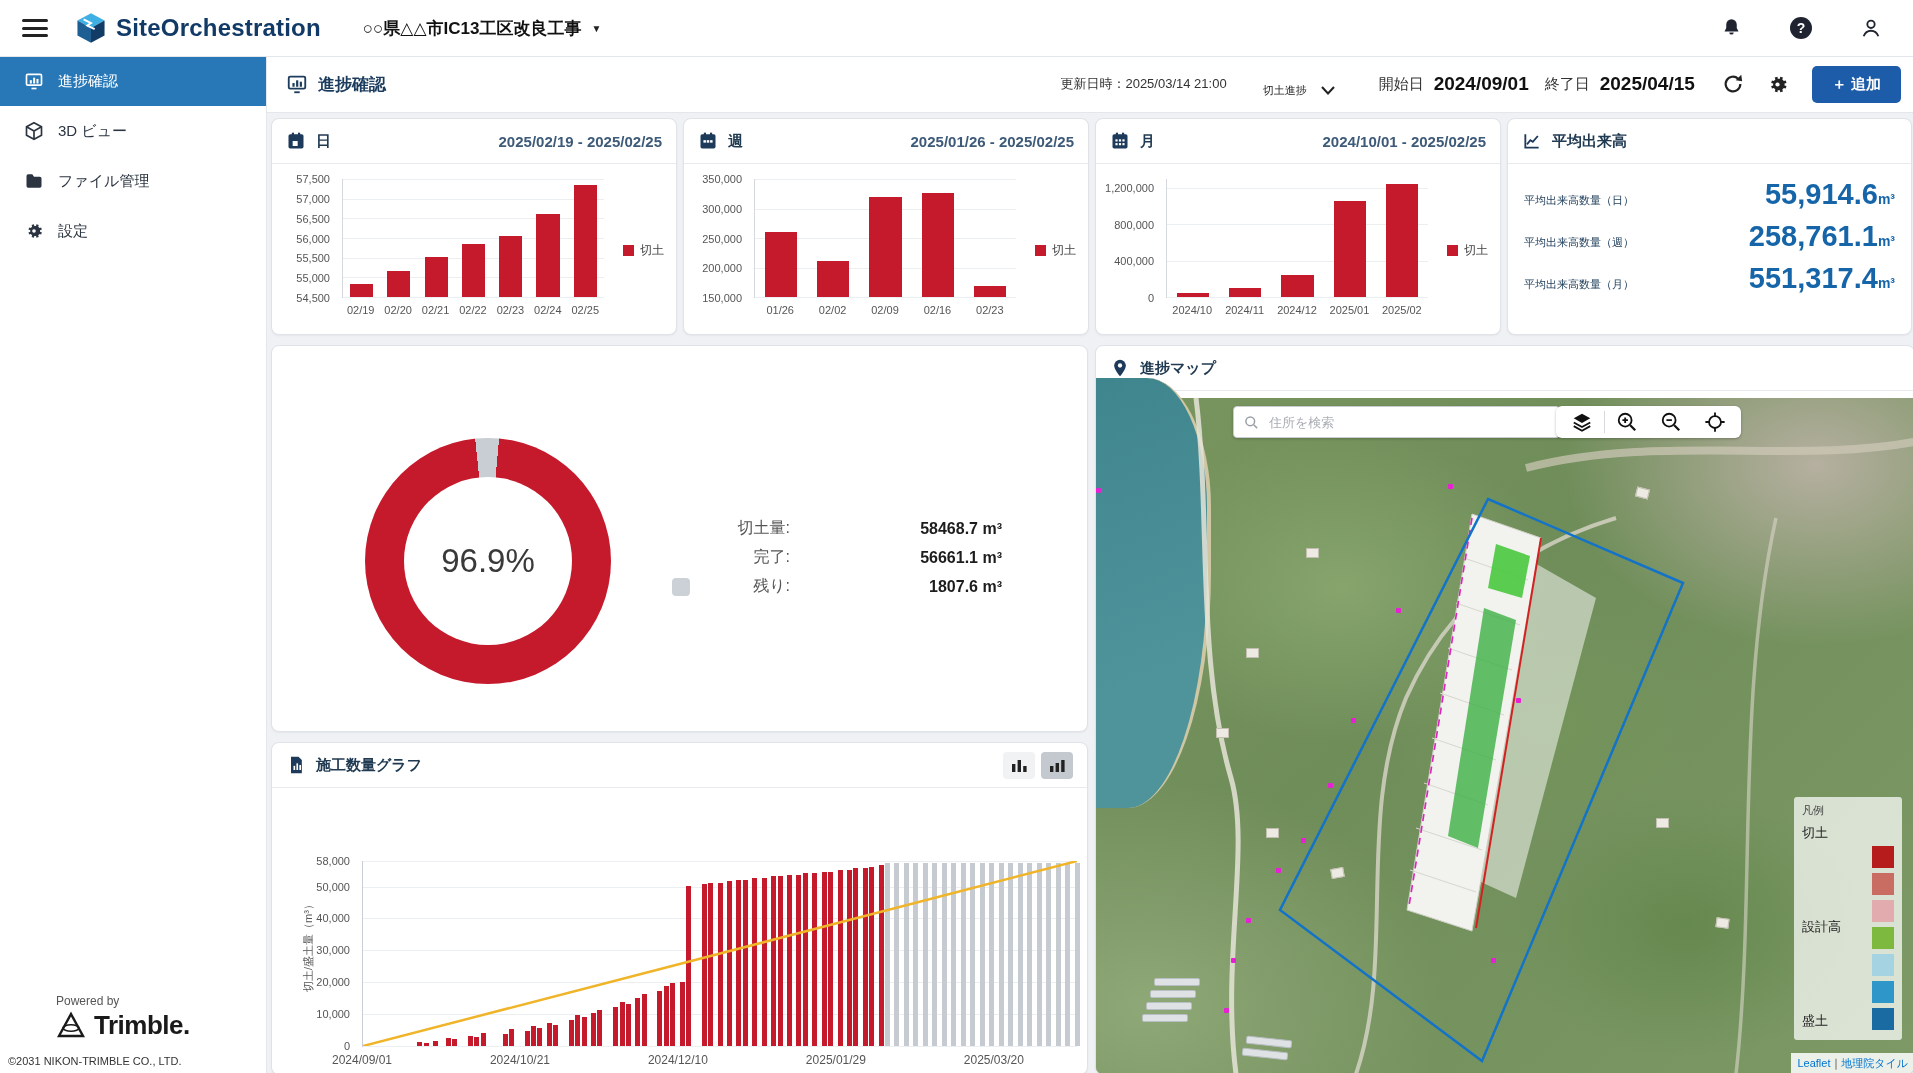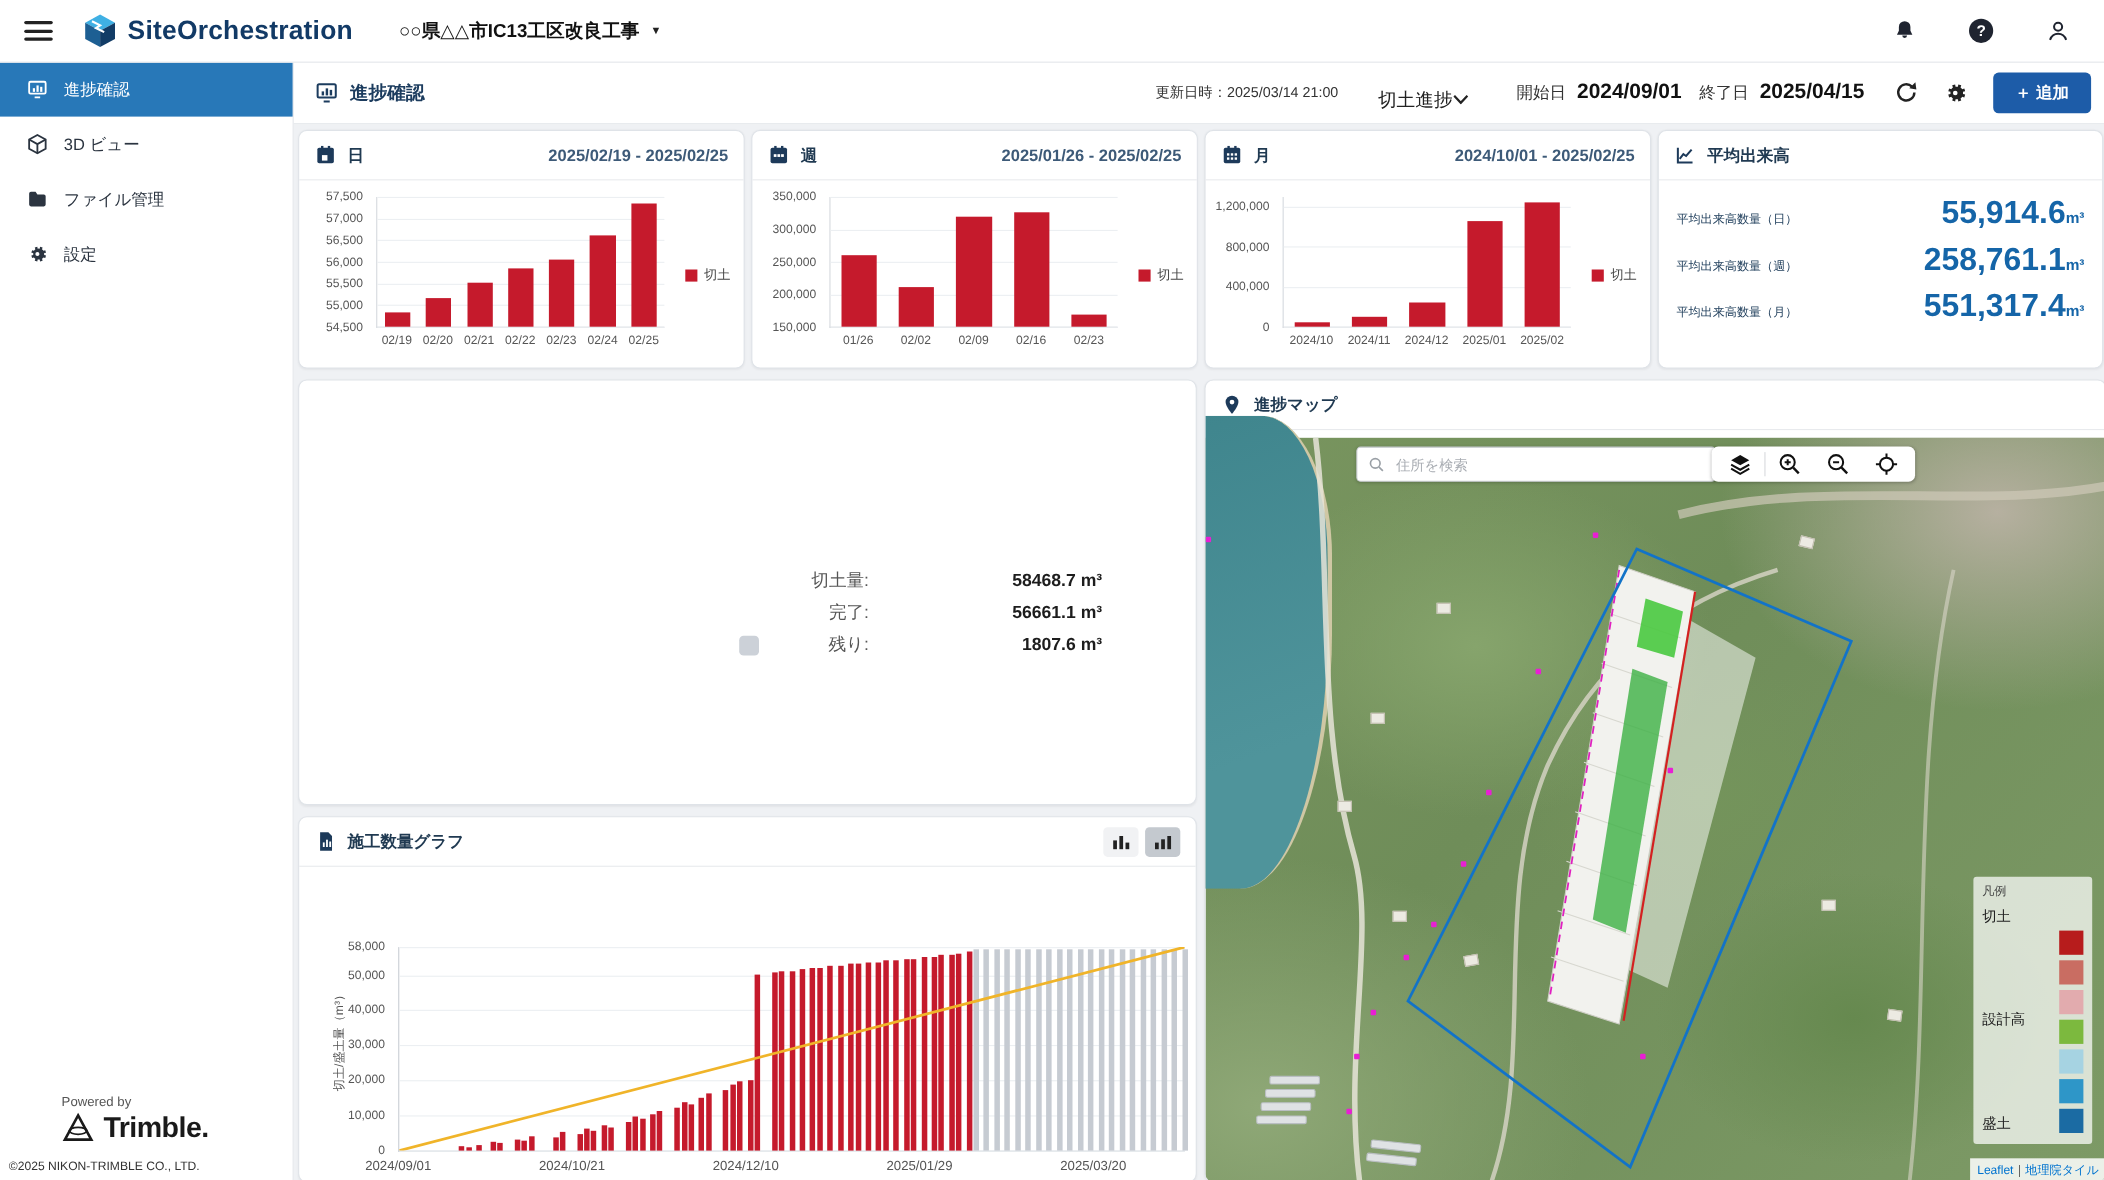--- a/index.html
+++ b/index.html
@@ -23,21 +23,21 @@
   .side-footer{position:absolute;left:0;bottom:0;width:100%;}
   .powered{font-size:12px;color:#555;margin:0 0 2px 56px;}
   .trimble{display:flex;align-items:center;gap:8px;margin-left:56px;margin-bottom:14px;}
   .trimble-text{font-size:26px;font-weight:700;color:#1a1a1a;letter-spacing:-.5px;}
   .copyright{font-size:11px;color:#333;margin:0 0 6px 8px;}
   
   .content-header{position:absolute;left:266px;top:56px;width:1647px;height:56px;background:#fff;border-bottom:1px solid #e3e6ea;display:flex;align-items:center;z-index:10;}
   .page-title{display:flex;align-items:center;gap:10px;margin-left:20px;font-size:17px;font-weight:700;color:#1c3c5e;}
   .ch-right{margin-left:auto;display:flex;align-items:center;margin-right:12px;}
   .updated{font-size:13px;color:#333;margin-right:36px;}
-  .filter{display:flex;align-items:center;font-size:17px;color:#222;margin-right:44px;cursor:pointer;margin-top:12px;}
+  .filter{display:flex;align-items:center;gap:14px;font-size:11px;color:#222;margin-right:44px;cursor:pointer;margin-top:12px;}
   .date-label{font-size:15px;color:#333;margin-right:10px;}
   .date-value{font-size:19px;font-weight:700;color:#111;margin-right:16px;}
   .icon-btn{background:none;border:none;padding:0;margin:0 11px;cursor:pointer;display:flex;align-items:center;}
   .add-btn{margin-left:12px;background:#1d5ca8;color:#fff;border:none;border-radius:5px;font-size:15px;font-weight:700;padding:9px 20px;cursor:pointer;font-family:inherit;}
   
   .card{position:absolute;background:#fff;border:1px solid #dfe3e8;border-radius:8px;box-shadow:0 1px 2px rgba(0,0,0,.05);}
   .card-header{height:44px;display:flex;align-items:center;gap:10px;padding:0 14px;border-bottom:1px solid #e8eaed;}
   .card-title{font-size:15px;font-weight:700;color:#203a52;}
   .card-range{margin-left:auto;font-size:15px;font-weight:700;color:#3d5a78;}
   
@@ -182,21 +182,21 @@
     </div>
     <div class="side-footer">
       <div class="powered">Powered by</div>
       <div class="trimble">
         <svg width="30" height="30" viewBox="0 0 30 30">
             <path d="M15 3L27 25H3z" fill="none" stroke="#1a1a1a" stroke-width="2.4"></path>
             <ellipse cx="15" cy="17" rx="8" ry="3.2" fill="none" stroke="#1a1a1a" stroke-width="1.6"></ellipse>
           </svg>
         <span class="trimble-text">Trimble.</span>
       </div>
-      <div class="copyright">©2025 NIKON-TRIMBLE CO., LTD.</div>
+      <div class="copyright">©2031 NIKON-TRIMBLE CO., LTD.</div>
     </div>
   </div>
 
   <div class="content-header">
     <div class="page-title">
       <svg width="22" height="22" viewBox="0 0 24 24">
           <rect x="3" y="4" width="18" height="13" rx="1.5" fill="none" stroke="#1c3c5e" stroke-width="2"></rect>
           <rect x="7" y="11" width="2.4" height="4" fill="#1c3c5e"></rect>
           <rect x="11" y="8" width="2.4" height="7" fill="#1c3c5e"></rect>
           <rect x="15" y="9.5" width="2.4" height="5.5" fill="#1c3c5e"></rect>
@@ -444,20 +444,23 @@
           <span class="avg-value">258,761.1<span class="avg-unit">m³</span></span>
         </div>
         <div class="avg-row">
           <span class="avg-label">平均出来高数量（月）</span>
           <span class="avg-value">551,317.4<span class="avg-unit">m³</span></span>
         </div>
       </div>
   </div>
 
   <div class="card" style="left:271px;top:345px;width:815px;height:385px;">
+    <div class="donut" id="donut" style="background: conic-gradient(from -6deg, rgb(201, 205, 212) 0deg, rgb(201, 205, 212) 3.1%, rgb(197, 26, 44) 3.1%, rgb(197, 26, 44) 100%);">
+      <div class="donut-label">96.9%</div>
+    </div>
     <div class="prog-rows" id="prog-rows">
         <div class="prog-row">
           <span class="prog-swatch"></span>
           <span class="prog-label">切土量:</span>
           <span class="prog-value">58468.7 m³</span>
         </div>
         <div class="prog-row">
           <span class="prog-swatch"></span>
           <span class="prog-label">完了:</span>
           <span class="prog-value">56661.1 m³</span>

